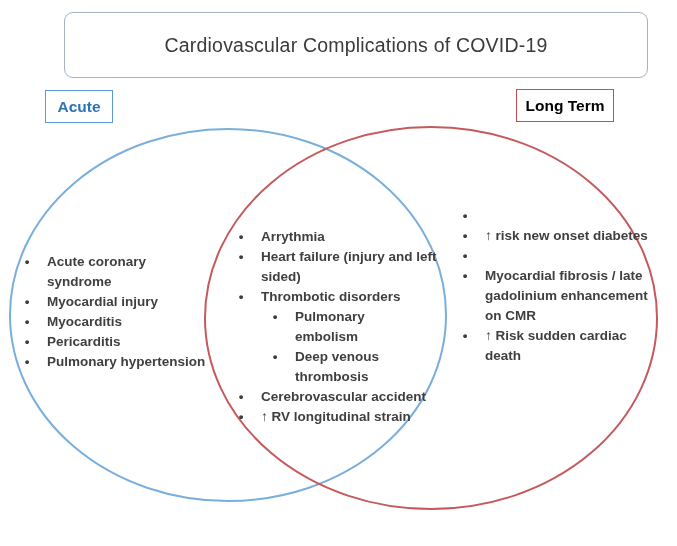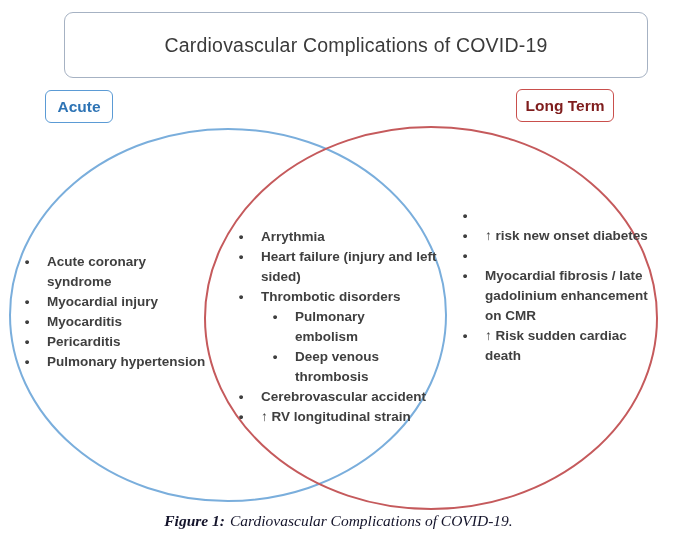--- a/index.html
+++ b/index.html
@@ -24,34 +24,34 @@
   }
   .title-box .title-text {
     font-size: 19.5px;
     color: #3b3b3b;
     letter-spacing: 0.2px;
   }
 
   
   .badge {
     position: absolute;
-    border-radius: 6px;
+    border-radius: 0;
     display: flex; align-items: center; justify-content: center;
     font-size: 15.5px; font-weight: 600;
     background: #ffffff;
   }
   .badge-acute {
     left: 45px; top: 90px; width: 66px; height: 31px;
     border: 1.5px solid #5b9bd5;
     color: #2e74b5;
   }
   .badge-longterm {
     left: 516px; top: 89px; width: 96px; height: 31px;
     border: 1.5px solid #c94f4c;
-    color: #7f1d1d;
+    color: #000000;
   }
 
   
   svg.venn { position: absolute; left: 0; top: 0; }
 
   
   .vlist { position: absolute; font-size: 13.5px; font-weight: 600; color: #3f3f3f; }
   .vlist-left   { left: 22px;  top: 252px; width: 192px; }
   .vlist-middle { left: 236px; top: 227px; width: 218px; }
   .vlist-right  { left: 460px; top: 206px; width: 196px; }
@@ -163,17 +163,14 @@
       <div class="vitem level0">
         <span class="bullet">•</span>
         <span class="itext">Myocardial fibrosis / late gadolinium enhancement on CMR</span>
       </div>
       <div class="vitem level0">
         <span class="bullet">•</span>
         <span class="itext">↑ Risk sudden cardiac death</span>
       </div>
     </div>
 
-  <div class="caption">
-    <span class="cap-label">Figure 1:</span><span class="cap-text">Cardiovascular Complications of COVID-19.</span>
-  </div>
 
 </div>
 
 </body></html>

